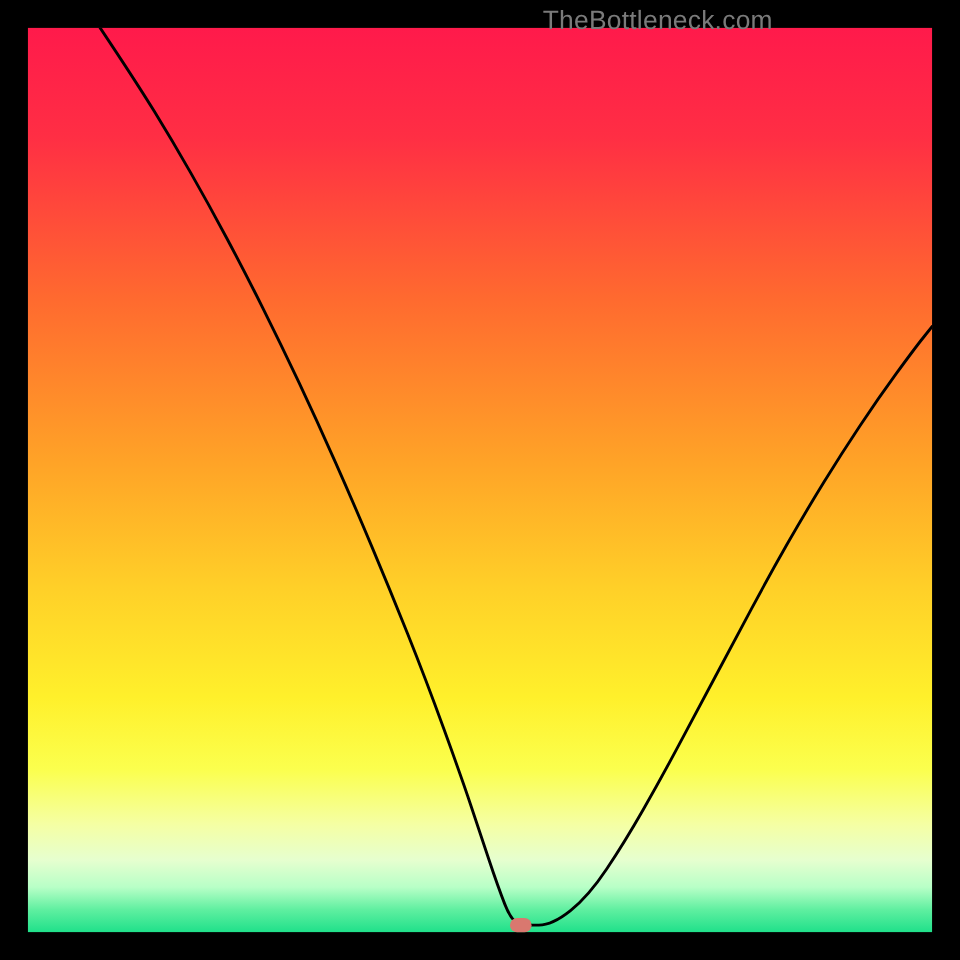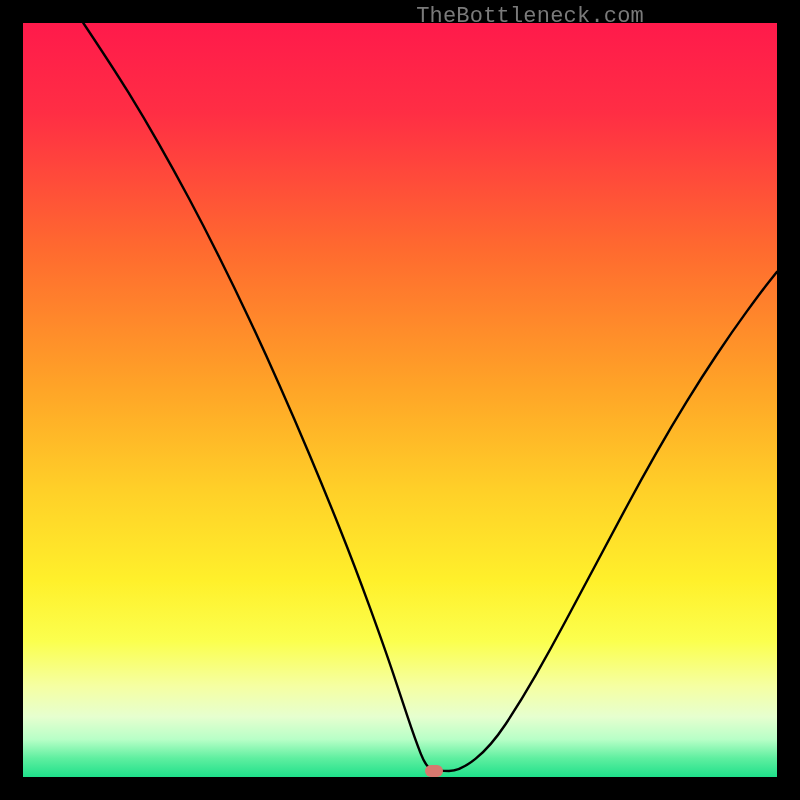--- a/index.html
+++ b/index.html
@@ -9,21 +9,20 @@
     height: 800px;
     background: #000;
     overflow: hidden;
     font-family: Arial, Helvetica, sans-serif;
   }
   .frame {
     position: relative;
     width: 656px;
     height: 800px;
     background: #000;
-    font-family: Liberation Mono, monospace;
   }
   .watermark {
     position: absolute;
     top: 4px;
     right: 12px;
     color: #7a7a7a;
     font-size: 22px;
     font-weight: 500;
     letter-spacing: 0.2px;
     z-index: 5;

